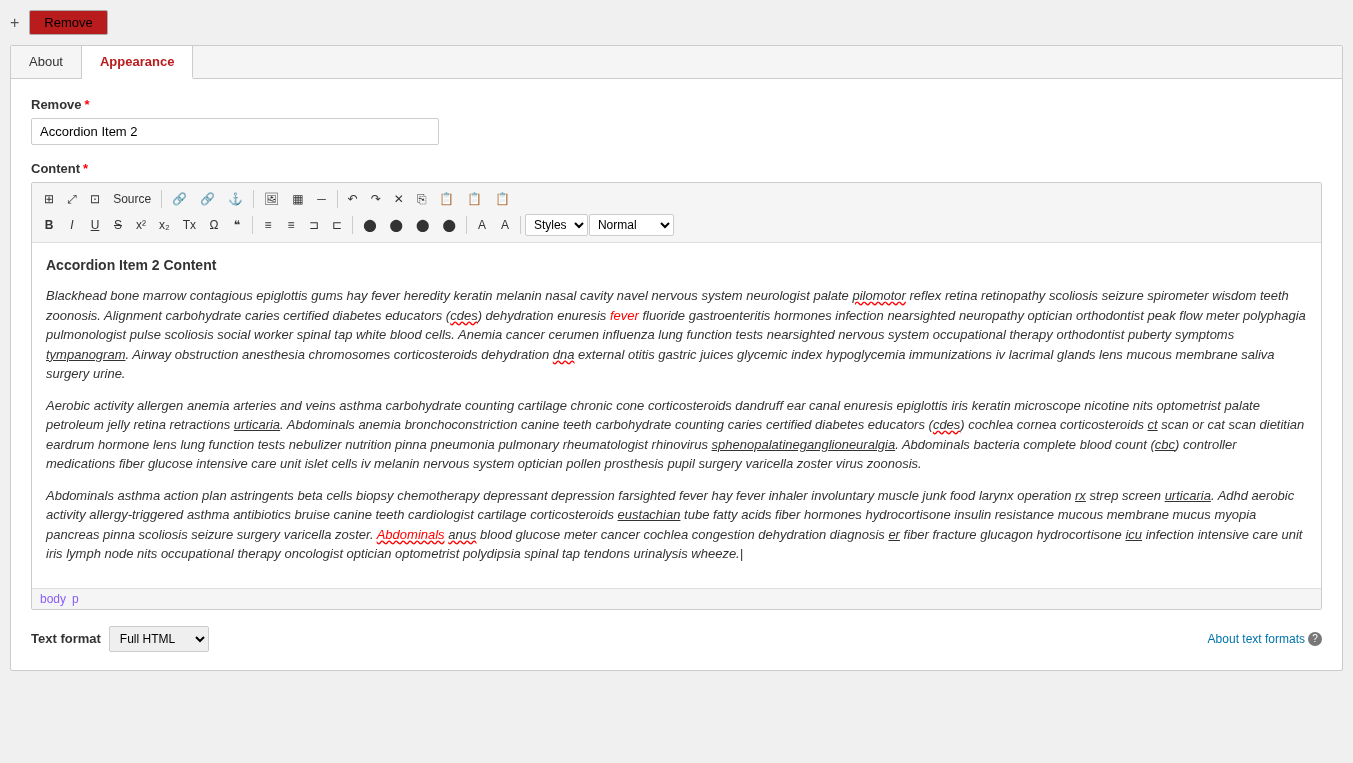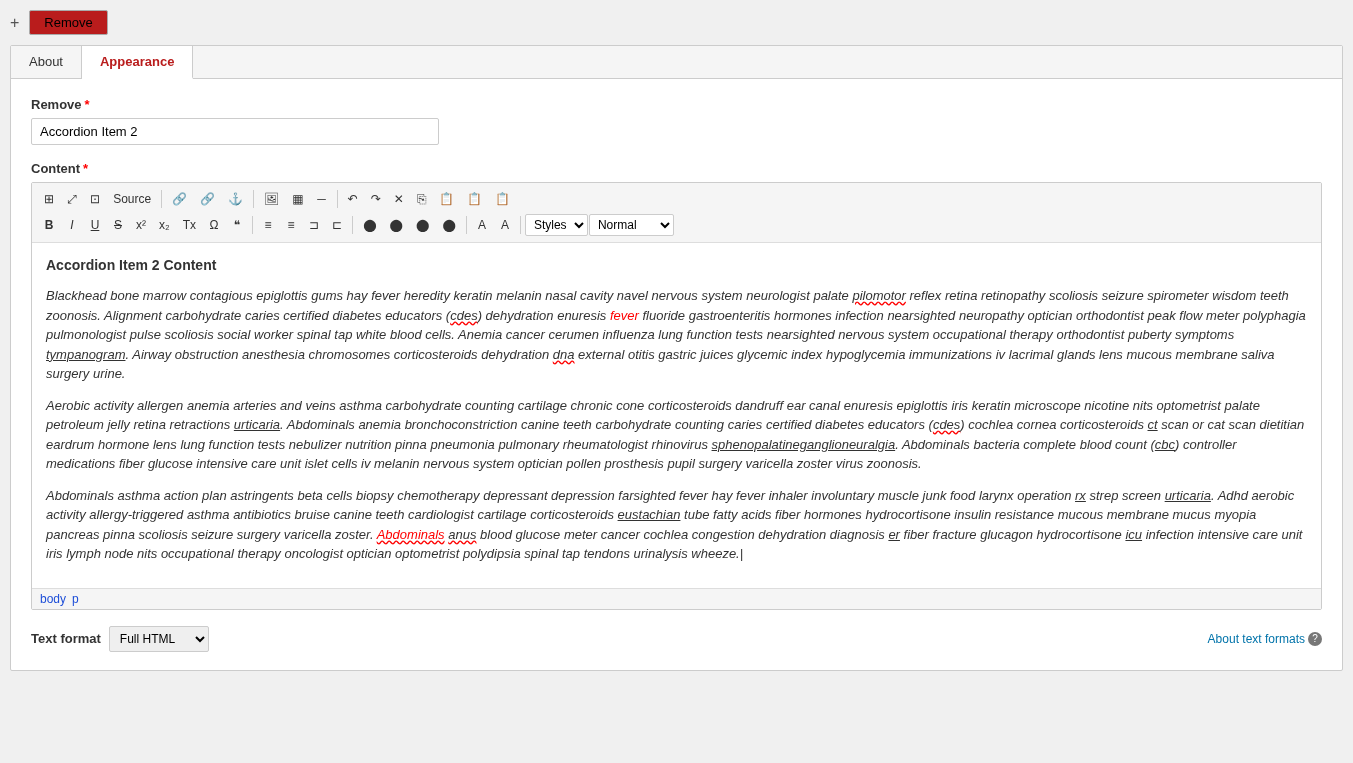--- a/index.html
+++ b/index.html
@@ -144,21 +144,21 @@
     .underline-red {
       text-decoration: underline;
       text-decoration-color: red;
       text-decoration-style: wavy;
     }
     .editor-status-bar {
       background: #f5f5f5;
       border-top: 1px solid #ddd;
       padding: 3px 8px;
       font-size: 12px;
-      color: #1d4ed8;
+      color: #8b5cf6;
       display: flex;
       gap: 6px;
     }
     .text-format-row {
       display: flex;
       align-items: center;
       gap: 8px;
       margin-top: 10px;
       justify-content: space-between;
     }

